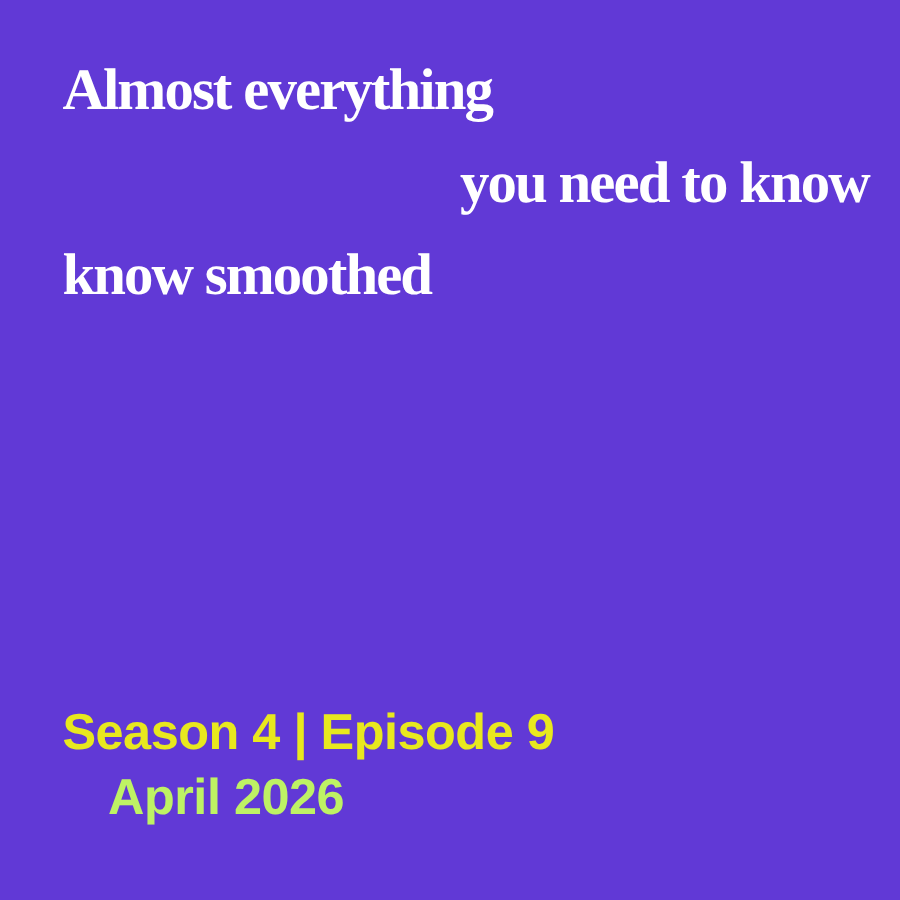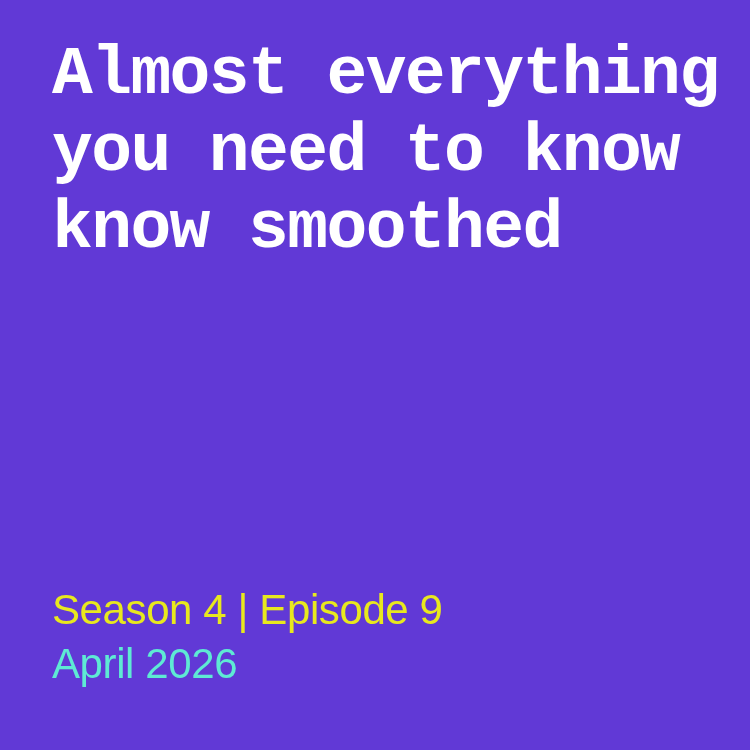--- a/index.html
+++ b/index.html
@@ -26,57 +26,57 @@
   
   #title-block {
     position: absolute;
     left: 52px;
     top: 36px;
     width: 672px;
   }
 
   .title-line {
     display: block;
-    font-family: Liberation Mono, monospace;
+    font-family: Liberation Serif, serif;
     font-weight: 700;
-    font-size: 68px;
+    font-size: 49px;
     line-height: 77px;
     letter-spacing: -1.6px;
     color: #FFFFFF;
     white-space: nowrap;
   }
 
   
   #meta-block {
     position: absolute;
     left: 52px;
     top: 583px;
     width: 672px;
   }
 
   .meta-line {
     display: block;
     font-family: "Liberation Sans", sans-serif;
-    font-weight: 400;
+    font-weight: 700;
     font-size: 42px;
     line-height: 54px;
     letter-spacing: -0.4px;
     color: #E8E81E;
     white-space: nowrap;
   }
 </style>
 </head>
 <body>
 
 <div id="cover-card" style="background: rgb(97, 57, 214);">
 
   <div id="title-block">
     <span class="title-line" style="color: rgb(255, 255, 255);">Almost everything</span>
-    <span class="title-line" style="color: rgb(255, 255, 255);">you need to know</span>
+    <span class="title-line" style="color: rgb(255, 255, 255); text-align: right;">you need to know</span>
     <span class="title-line" style="color: rgb(255, 255, 255);">know smoothed</span>
   </div>
 
   <div id="meta-block">
     <span class="meta-line" style="color: rgb(232, 232, 30);">Season 4 | Episode 9</span>
-    <span class="meta-line" style="color: #5eead4;">April 2026</span>
+    <span class="meta-line" style="color: #bef264; margin-left: 38px;">April 2026</span>
   </div>
 
 </div>
 
 </body></html>

